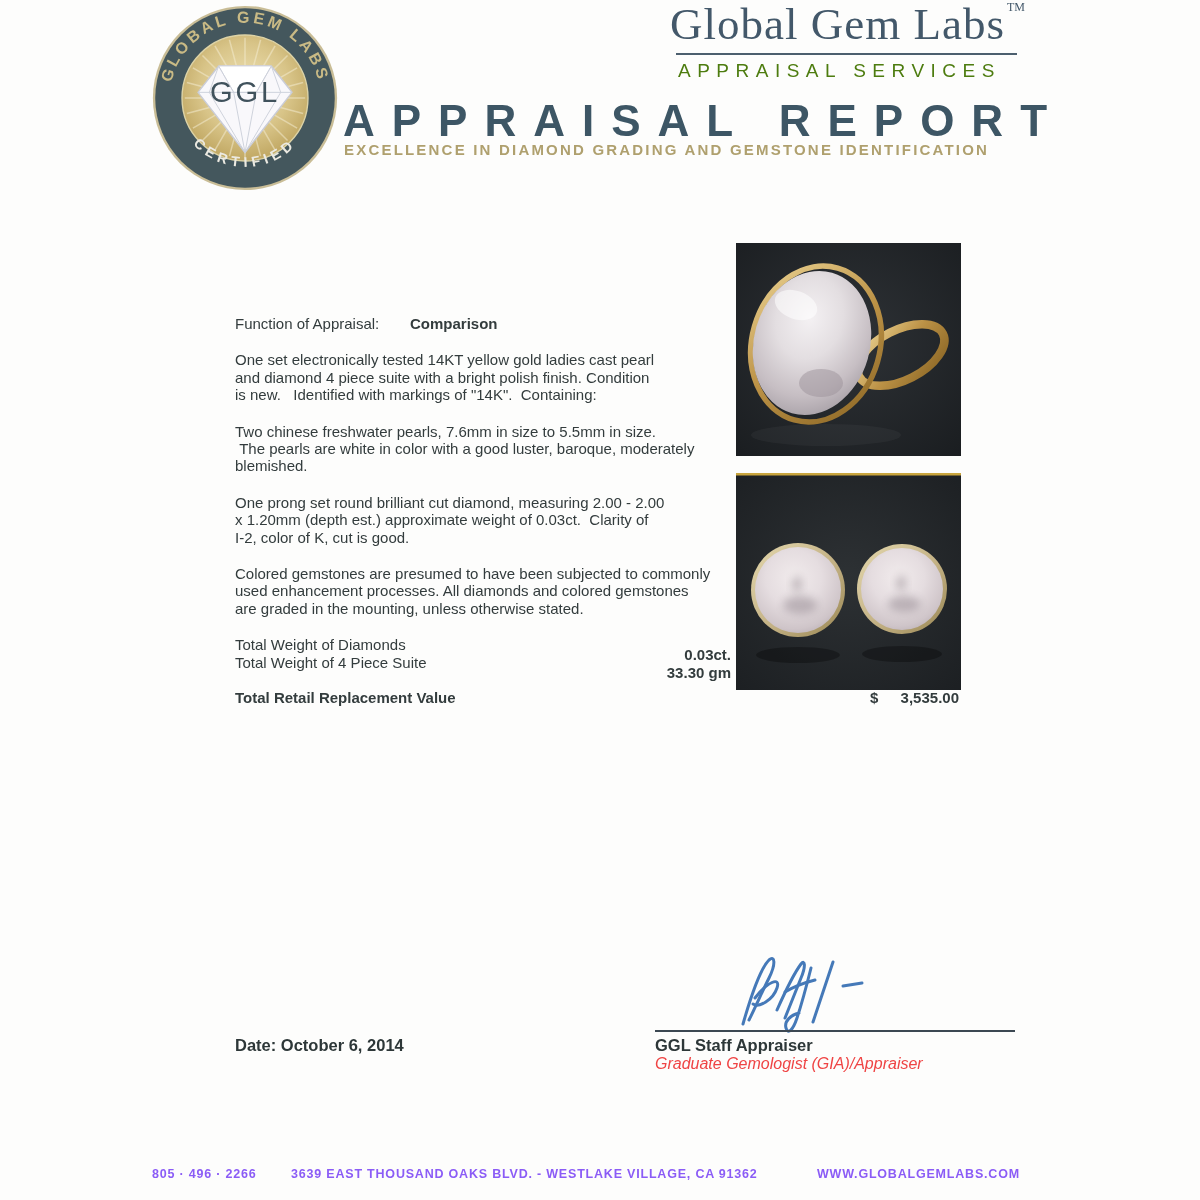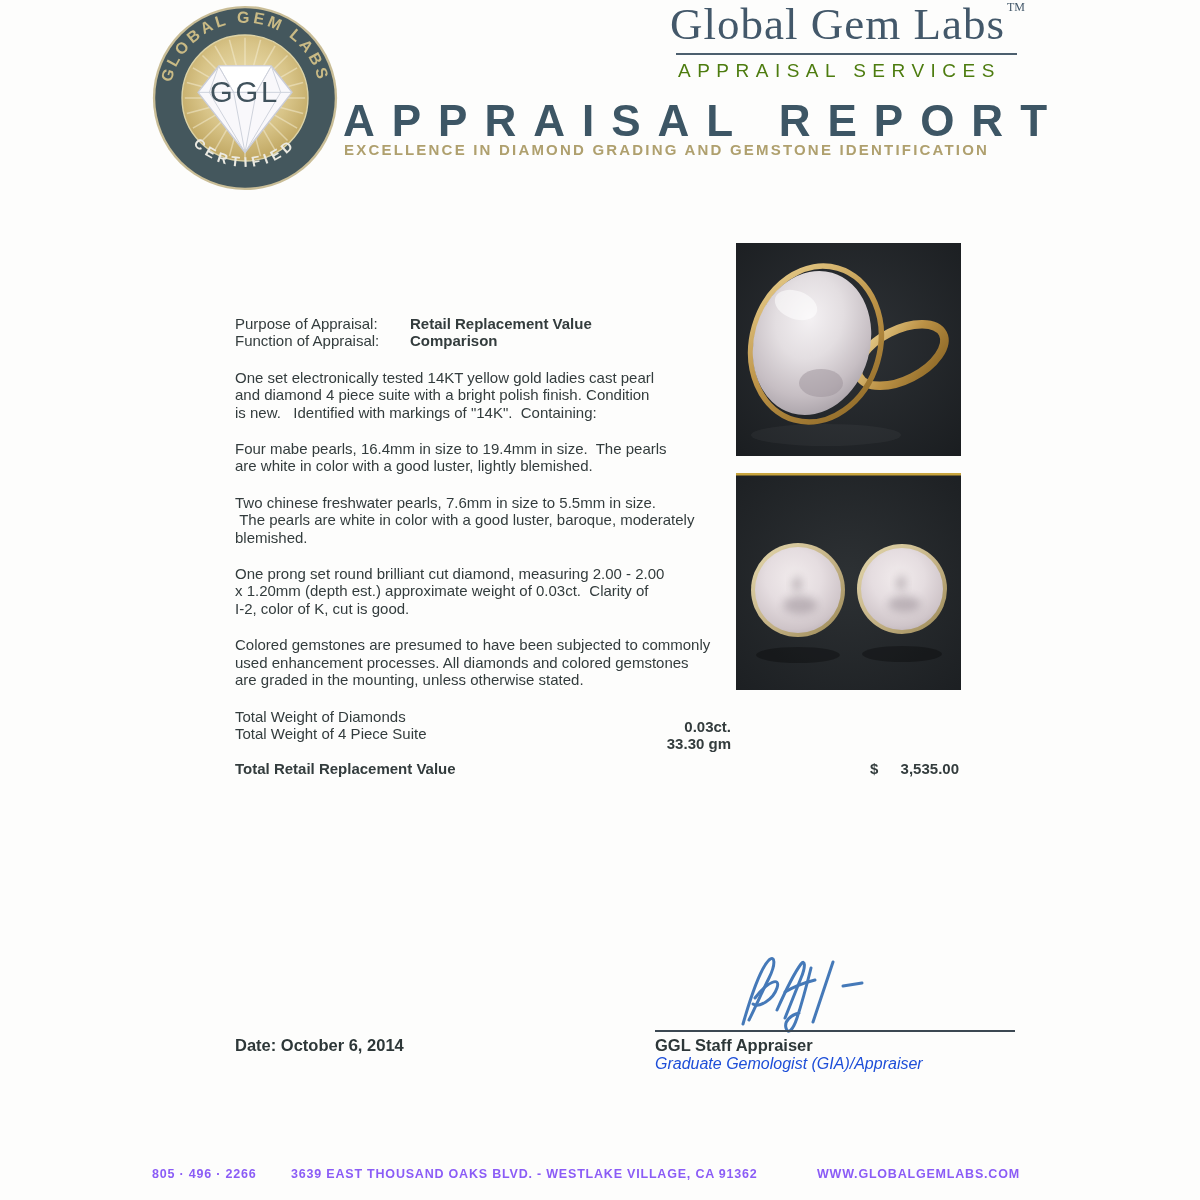--- a/index.html
+++ b/index.html
@@ -43,21 +43,21 @@
   .amt{position:absolute;right:6px;top:0;}
   
   .photo{position:absolute;left:736px;background:#202326;}
   .photo1{top:243px;width:225px;height:213px;}
   .photo2{top:473px;width:225px;height:217px;}
   .photo svg{display:block;}
   
   .sigscript{position:absolute;left:715px;top:952px;width:170px;height:84px;}
   .sigline{position:absolute;left:655px;top:1030px;width:360px;height:2px;background:#3c4852;}
   .signame{position:absolute;left:655px;top:1036px;font-size:16.5px;font-weight:bold;color:#2d3738;}
-  .sigcred{position:absolute;left:655px;top:1055px;font-size:16px;font-style:italic;color:#1d4ed8;}
+  .sigcred{position:absolute;left:655px;top:1055px;font-size:16px;font-style:italic;color:#ef4444;}
   .dateline{position:absolute;left:235px;top:1036px;font-size:16.5px;font-weight:bold;color:#2d3738;}
   
   .footer-item{
     position:absolute;top:1167px;font-size:12.5px;font-weight:bold;
     letter-spacing:0.8px;color:#8b5cf6;white-space:nowrap;
   }
   .f-phone{left:152px;}
   .f-addr{left:291px;}
   .f-web{left:817px;}
 </style>
@@ -134,32 +134,27 @@
   <div class="brand-name"><span>Global Gem Labs</span><span class="brand-tm">TM</span></div>
   <div class="brand-rule"></div>
   <div class="brand-sub">APPRAISAL SERVICES</div>
 
   <div class="report-title">APPRAISAL REPORT</div>
   <div class="tagline">EXCELLENCE IN DIAMOND GRADING AND GEMSTONE IDENTIFICATION</div>
 
   <div class="content">
     <div class="kv-block">
       <div class="kvrow">
-        <span class="k">Purpose of Appraisal:</span><span class="v">Retail Replacement Value</span>
-      </div>
-      <div class="kvrow">
         <span class="k">Function of Appraisal:</span><span class="v">Comparison</span>
       </div>
     </div>
 
     <p class="para">One set electronically tested 14KT yellow gold ladies cast pearl
 and diamond 4 piece suite with a bright polish finish. Condition
 is new.   Identified with markings of "14K".  Containing:</p>
-    <p class="para">Four mabe pearls, 16.4mm in size to 19.4mm in size.  The pearls
-are white in color with a good luster, lightly blemished.</p>
     <p class="para">Two chinese freshwater pearls, 7.6mm in size to 5.5mm in size.
  The pearls are white in color with a good luster, baroque, moderately
 blemished.</p>
     <p class="para">One prong set round brilliant cut diamond, measuring 2.00 - 2.00
 x 1.20mm (depth est.) approximate weight of 0.03ct.  Clarity of
 I-2, color of K, cut is good.</p>
     <p class="para">Colored gemstones are presumed to have been subjected to commonly
 used enhancement processes. All diamonds and colored gemstones
 are graded in the mounting, unless otherwise stated.</p>
 

